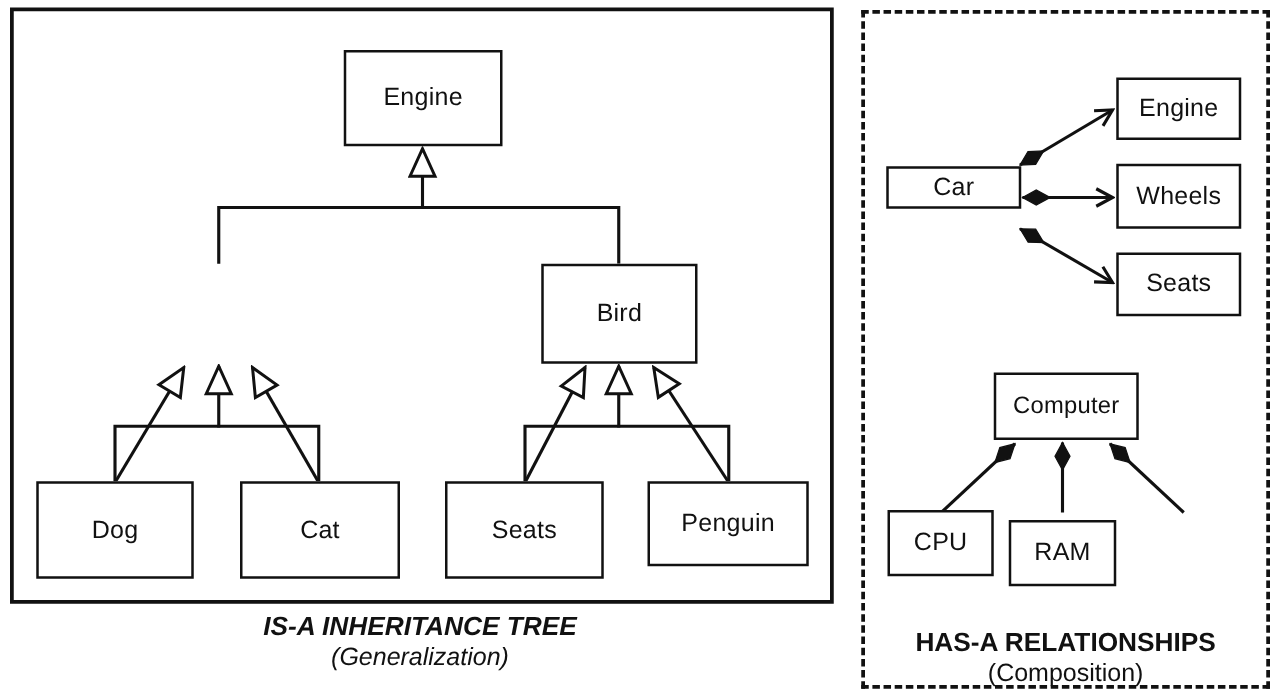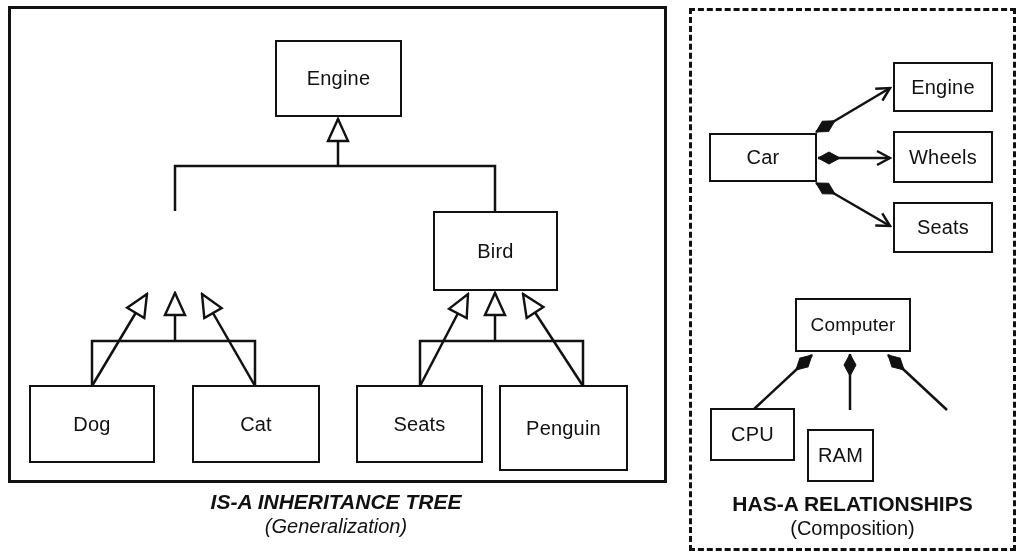--- a/index.html
+++ b/index.html
@@ -14,21 +14,21 @@
   .node{
     position:absolute;border:2.5px solid #111;background:#fff;
     display:flex;align-items:center;justify-content:center;
     font-size:20px;letter-spacing:.2px;box-sizing:border-box;
   }
   .node.small{font-size:19px;}
   .caption{position:absolute;text-align:center;line-height:1.2;}
   .caption .t{font-weight:bold;font-size:21px;}
   .caption .s{font-size:20px;}
   .cap-left{left:8px;width:656px;top:489px;font-style:italic;}
-  .cap-right{left:689px;width:327px;top:491px;}
+  .cap-right{left:689px;width:327px;top:502px;}
 </style>
 </head>
 <body>
 
 <div class="canvas">
 
   <div class="panel solid"></div>
   <div class="panel dashed"></div>
 
   <svg class="wires" width="1024" height="559" viewBox="0 0 1024 559">
@@ -98,29 +98,29 @@
         <line x1="888" y1="355" x2="947" y2="410" marker-start="url(#diamond)"></line>
       </g>
     </g>
   </svg>
 
   <div class="node" style="left:275px;top:40px;width:127px;height:77px">Engine</div>
   <div class="node" style="left:433px;top:211px;width:125px;height:80px">Bird</div>
   <div class="node" style="left:29px;top:385px;width:126px;height:78px">Dog</div>
   <div class="node" style="left:192px;top:385px;width:128px;height:78px">Cat</div>
   <div class="node" style="left:356px;top:385px;width:127px;height:78px">Seats</div>
-  <div class="node" style="left:499px;top:385px;width:129px;height:86px">Penguin</div>
+  <div class="node" style="left:518px;top:385px;width:129px;height:68px">Penguin</div>
 
-  <div class="node" style="left:709px;top:133px;width:108px;height:49px">Car</div>
+  <div class="node" style="left:709px;top:133px;width:108px;height:34px">Car</div>
   <div class="node" style="left:893px;top:62px;width:100px;height:50px">Engine</div>
   <div class="node" style="left:893px;top:131px;width:100px;height:52px">Wheels</div>
   <div class="node" style="left:893px;top:202px;width:100px;height:51px">Seats</div>
   <div class="node small" style="left:795px;top:298px;width:116px;height:54px">Computer</div>
   <div class="node" style="left:710px;top:408px;width:85px;height:53px">CPU</div>
-  <div class="node" style="left:807px;top:429px;width:67px;height:53px">RAM</div>
+  <div class="node" style="left:807px;top:416px;width:86px;height:53px">RAM</div>
 
   <div class="caption cap-left">
     <div class="t">IS-A INHERITANCE TREE</div>
     <div class="s">(Generalization)</div>
   </div>
   <div class="caption cap-right">
     <div class="t">HAS-A RELATIONSHIPS</div>
     <div class="s">(Composition)</div>
   </div>
 

